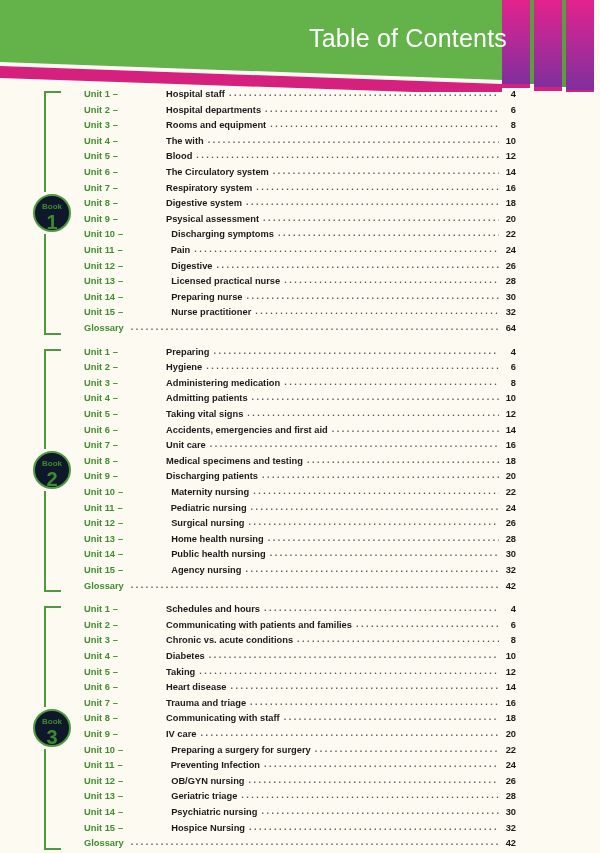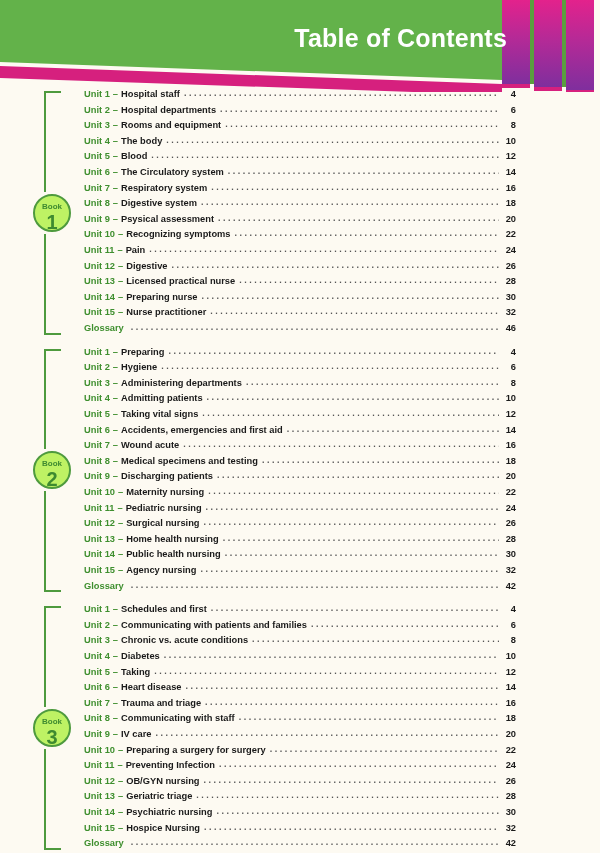--- a/index.html
+++ b/index.html
@@ -31,21 +31,21 @@
     position: absolute;
     left: 0;
     top: 0;
     display: block;
   }
   .header-title {
     position: absolute;
     right: 93px;
     top: 24px;
     font-size: 25px;
-    font-weight: bold;
+    font-weight: normal;
     color: #ffffff;
     letter-spacing: 0.2px;
     white-space: nowrap;
     z-index: 5;
   }
 
   
   .content {
     position: absolute;
     left: 0;
@@ -78,21 +78,21 @@
     background: #4e9a3e;
   }
 
   .badge {
     position: absolute;
     left: 33px;
     width: 38px;
     height: 38px;
     border: 2px solid #4e9a3e;
     border-radius: 50%;
-    background: #bef264;
+    background: #0f172a;
     box-sizing: border-box;
     text-align: center;
     z-index: 3;
   }
   .badge .badge-word {
     display: block;
     font-size: 8px;
     font-weight: bold;
     color: #3e8a30;
     line-height: 1;
@@ -123,20 +123,21 @@
     padding-right: 84px;
     white-space: nowrap;
     justify-content: center;
   }
   .unit-label {
     color: #3f8f2f;
     margin-right: 3px;
   }
   .entry-title {
     color: #1a1a1a;
+    margin-left: 45px;
   }
   .leader {
     flex: 1 1 auto;
     overflow: hidden;
     margin: 0 4px;
     position: relative;
     height: 9px;
   }
   .leader::after {
     content: ". . . . . . . . . . . . . . . . . . . . . . . . . . . . . . . . . . . . . . . . . . . . . . . . . . . . . . . . . . . . . . . . . . . . . . . . . . . . . . . . . . . . . . . . .";
@@ -222,21 +223,21 @@
           <li class="entry">
             <span class="unit-label">Unit 3</span>
             <span class="unit-label">–</span>
             <span class="entry-title">Rooms and equipment</span>
             <span class="leader"></span>
             <span class="page-num">8</span>
           </li>
           <li class="entry">
             <span class="unit-label">Unit 4</span>
             <span class="unit-label">–</span>
-            <span class="entry-title">The body</span>
+            <span class="entry-title">The with</span>
             <span class="leader"></span>
             <span class="page-num">10</span>
           </li>
           <li class="entry">
             <span class="unit-label">Unit 5</span>
             <span class="unit-label">–</span>
             <span class="entry-title">Blood</span>
             <span class="leader"></span>
             <span class="page-num">12</span>
           </li>
@@ -264,21 +265,21 @@
           <li class="entry">
             <span class="unit-label">Unit 9</span>
             <span class="unit-label">–</span>
             <span class="entry-title">Psysical assessment</span>
             <span class="leader"></span>
             <span class="page-num">20</span>
           </li>
           <li class="entry">
             <span class="unit-label">Unit 10</span>
             <span class="unit-label">–</span>
-            <span class="entry-title">Recognizing symptoms</span>
+            <span class="entry-title">Discharging symptoms</span>
             <span class="leader"></span>
             <span class="page-num">22</span>
           </li>
           <li class="entry">
             <span class="unit-label">Unit 11</span>
             <span class="unit-label">–</span>
             <span class="entry-title">Pain</span>
             <span class="leader"></span>
             <span class="page-num">24</span>
           </li>
@@ -306,21 +307,21 @@
           <li class="entry">
             <span class="unit-label">Unit 15</span>
             <span class="unit-label">–</span>
             <span class="entry-title">Nurse practitioner</span>
             <span class="leader"></span>
             <span class="page-num">32</span>
           </li>
           <li class="entry glossary">
             <span class="unit-label">Glossary</span>
             <span class="leader"></span>
-            <span class="page-num">46</span>
+            <span class="page-num">64</span>
           </li>
         </ul>
       </div>
       <div class="book-block" style="height: 249.6px;">
         <div class="bracket">
           <div class="tick" style="top: 3px;"></div>
           <div class="vline" style="top: 3px; height: 100.8px;"></div>
           <div class="vline" style="top: 145.8px; height: 99.8px;"></div>
           <div class="tick" style="top: 244.6px;"></div>
         </div>
@@ -339,21 +340,21 @@
           <li class="entry">
             <span class="unit-label">Unit 2</span>
             <span class="unit-label">–</span>
             <span class="entry-title">Hygiene</span>
             <span class="leader"></span>
             <span class="page-num">6</span>
           </li>
           <li class="entry">
             <span class="unit-label">Unit 3</span>
             <span class="unit-label">–</span>
-            <span class="entry-title">Administering departments</span>
+            <span class="entry-title">Administering medication</span>
             <span class="leader"></span>
             <span class="page-num">8</span>
           </li>
           <li class="entry">
             <span class="unit-label">Unit 4</span>
             <span class="unit-label">–</span>
             <span class="entry-title">Admitting patients</span>
             <span class="leader"></span>
             <span class="page-num">10</span>
           </li>
@@ -367,21 +368,21 @@
           <li class="entry">
             <span class="unit-label">Unit 6</span>
             <span class="unit-label">–</span>
             <span class="entry-title">Accidents, emergencies and first aid</span>
             <span class="leader"></span>
             <span class="page-num">14</span>
           </li>
           <li class="entry">
             <span class="unit-label">Unit 7</span>
             <span class="unit-label">–</span>
-            <span class="entry-title">Wound acute</span>
+            <span class="entry-title">Unit care</span>
             <span class="leader"></span>
             <span class="page-num">16</span>
           </li>
           <li class="entry">
             <span class="unit-label">Unit 8</span>
             <span class="unit-label">–</span>
             <span class="entry-title">Medical specimens and testing</span>
             <span class="leader"></span>
             <span class="page-num">18</span>
           </li>
@@ -449,21 +450,21 @@
           <div class="tick" style="top: 244.6px;"></div>
         </div>
         <div class="badge" style="top: 105.8px;">
           <span class="badge-word">Book</span>
           <span class="badge-num">3</span>
         </div>
         <ul class="entries">
           <li class="entry">
             <span class="unit-label">Unit 1</span>
             <span class="unit-label">–</span>
-            <span class="entry-title">Schedules and first</span>
+            <span class="entry-title">Schedules and hours</span>
             <span class="leader"></span>
             <span class="page-num">4</span>
           </li>
           <li class="entry">
             <span class="unit-label">Unit 2</span>
             <span class="unit-label">–</span>
             <span class="entry-title">Communicating with patients and families</span>
             <span class="leader"></span>
             <span class="page-num">6</span>
           </li>

